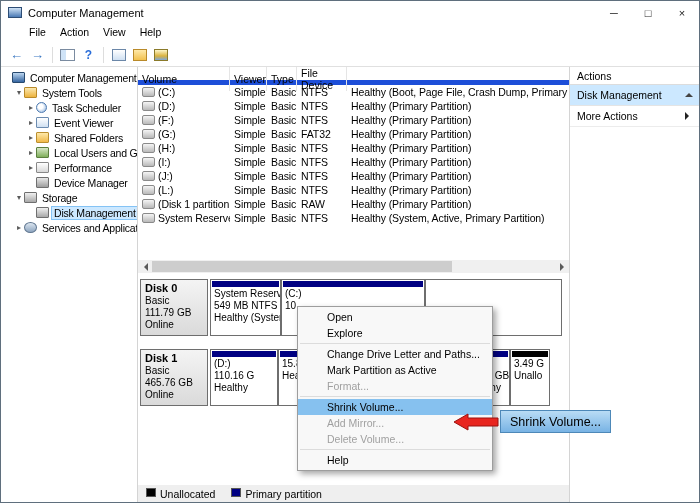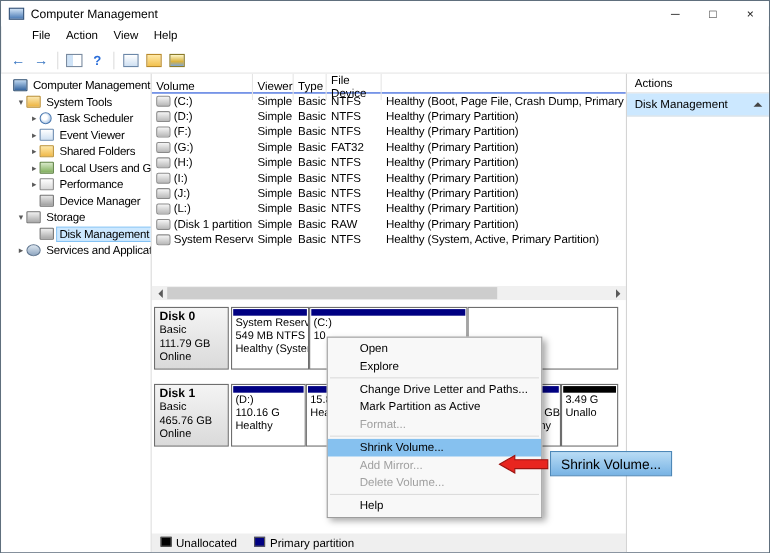--- a/index.html
+++ b/index.html
@@ -47,21 +47,21 @@
   .ico-folder{background:linear-gradient(#ffe9a8,#f0b94a);border:1px solid #bb8f2e}
   .ico-users{background:linear-gradient(#d7e8c8,#7fae5a);border:1px solid #5a7f3e}
   .ico-perf{background:linear-gradient(#fff,#d8d8d8);border:1px solid #888}
   .ico-device{background:linear-gradient(#e8e8e8,#9e9e9e);border:1px solid #6f6f6f}
   .ico-disk{background:linear-gradient(#f0f0f0,#a8a8a8);border:1px solid #6f6f6f}
   .ico-services{background:linear-gradient(#dce6f0,#8fa6c0);border:1px solid #5f7690;border-radius:50%}
 
   
   .volume-table{position:absolute;top:0;left:0;right:0;height:193px;overflow:hidden}
   .vt-header,.vt-row{display:grid;grid-template-columns:92px 37px 30px 50px 1fr;align-items:center}
-  .vt-header{height:18px;border-bottom:1px solid #1d4ed8}
+  .vt-header{height:18px;border-bottom:5px solid #1d4ed8}
   .vt-header .hc{font-size:10.5px;padding-left:4px;border-right:1px solid #e5e5e5;height:100%;display:flex;align-items:center}
   .vt-row{height:14px}
   .vt-row .c{font-size:10.5px;padding-left:4px;white-space:nowrap;overflow:hidden;letter-spacing:-0.1px}
   .vol-cell{display:flex;align-items:center;gap:3px}
   .vol-ico{width:13px;height:10px;background:linear-gradient(#f5f5f5,#b9b9b9);border:1px solid #8a8a8a;border-radius:2px;flex:0 0 auto}
 
   
   .hscroll{position:absolute;top:193px;left:0;right:0;height:13px;background:#f0f0f0;display:flex;align-items:center}
   .hs-btn{width:14px;height:13px;display:flex;align-items:center;justify-content:center}
   .tri-l{width:0;height:0;border:4px solid transparent;border-right-color:#5a5a5a;margin-right:3px}
@@ -401,21 +401,21 @@
           <div class="pl"></div>
           <div class="pl"></div>
           <div class="pl"></div>
         </div>
         <div class="part primary" style="width:47px">
           <div class="stripe"></div>
           <div class="pl">(L:)</div>
           <div class="pl">98.71 GB</div>
           <div class="pl">Healthy</div>
         </div>
-        <div class="part unalloc" style="width:52px">
+        <div class="part unalloc" style="width:40px">
           <div class="stripe"></div>
           <div class="pl"></div>
           <div class="pl">3.49 G</div>
           <div class="pl">Unallo</div>
         </div>
       </div>
 
     </div>
 
     <div class="legend-bar">
@@ -429,20 +429,24 @@
       </div>
     </div>
 
   </div>
 
   <div class="actions-panel">
     <div class="ap-title">Actions</div>
     <div class="ap-section">
       <span>Disk Management</span>
       <span class="chev-up"></span>
+    </div>
+    <div class="ap-more">
+      <span>More Actions</span>
+      <span class="chev-right"></span>
     </div>
   </div>
 
   <div class="context-menu">
     <div class="cm-item">Open</div>
     <div class="cm-item">Explore</div>
     <div class="cm-sep"></div>
     <div class="cm-item">Change Drive Letter and Paths...</div>
     <div class="cm-item">Mark Partition as Active</div>
     <div class="cm-item disabled">Format...</div>

